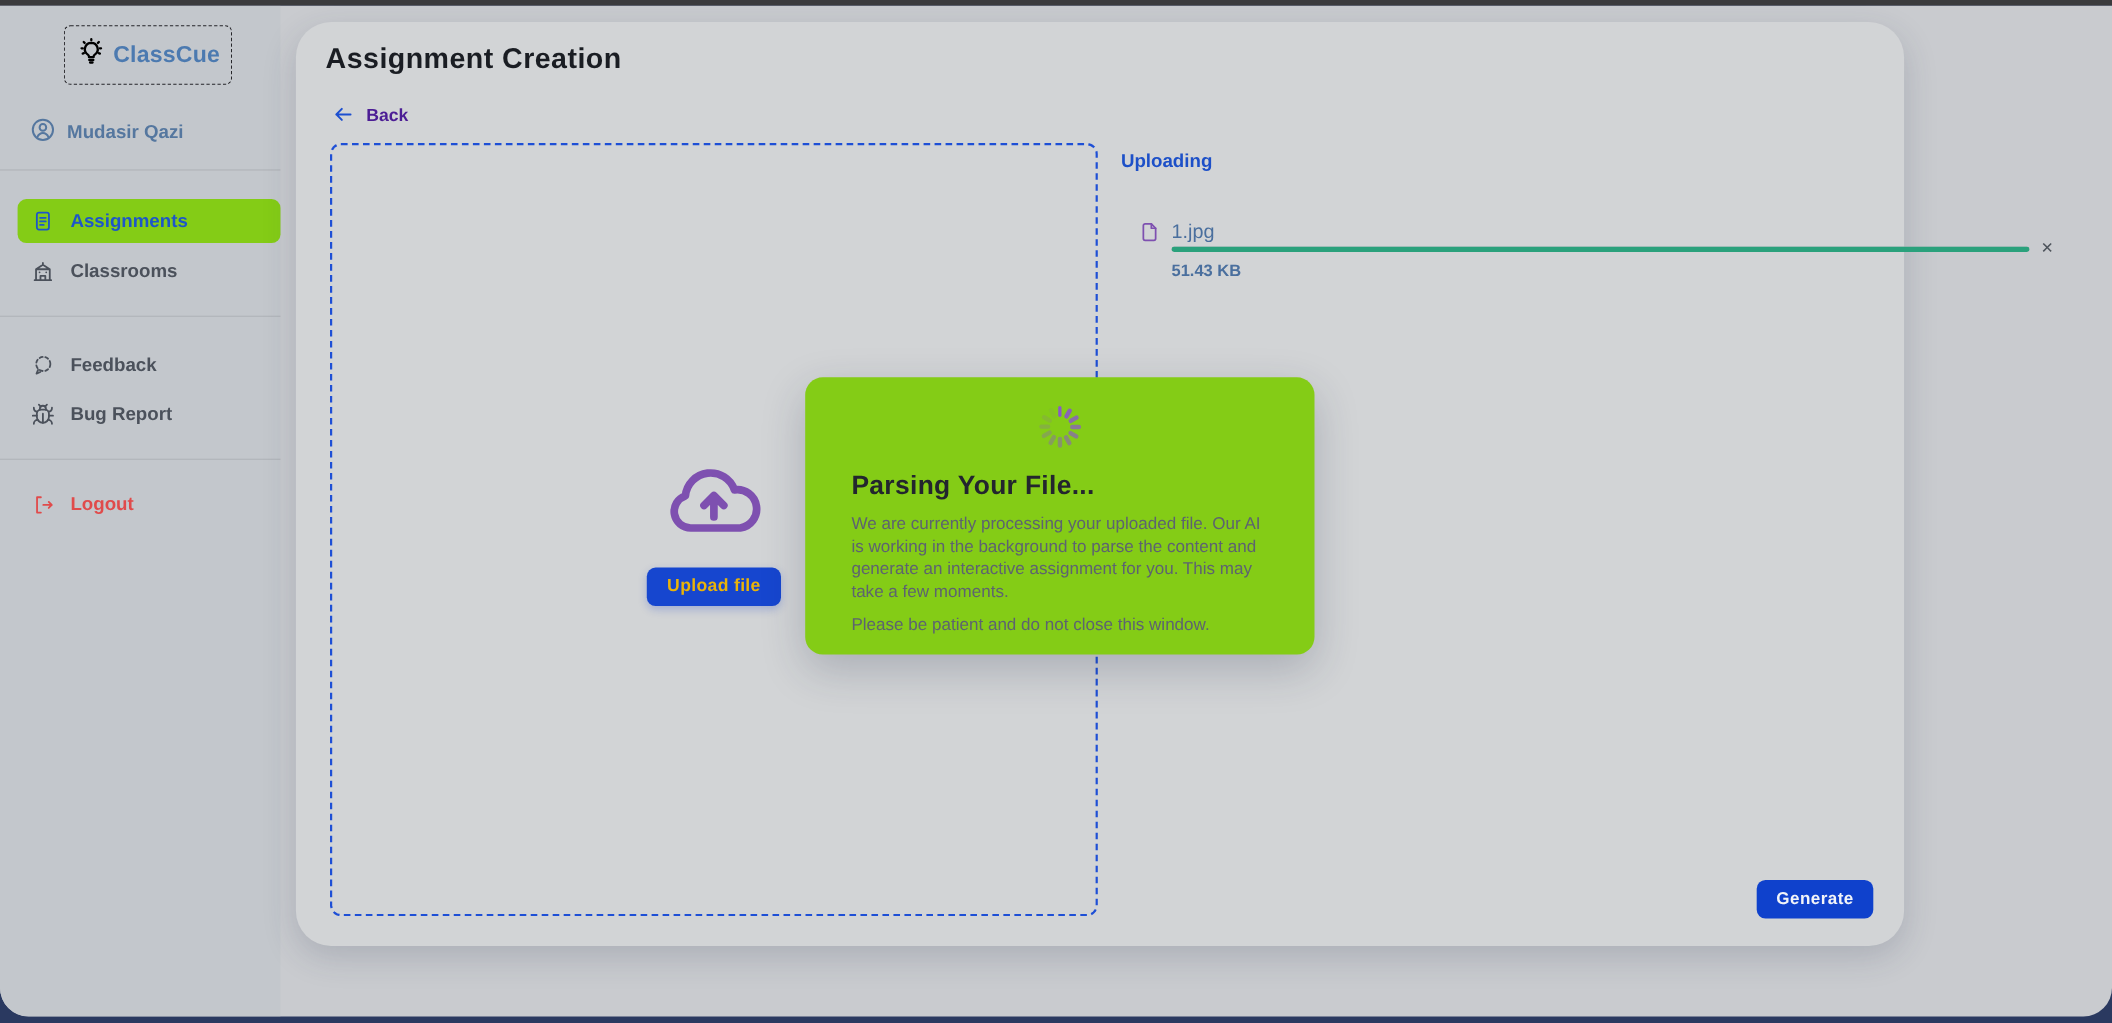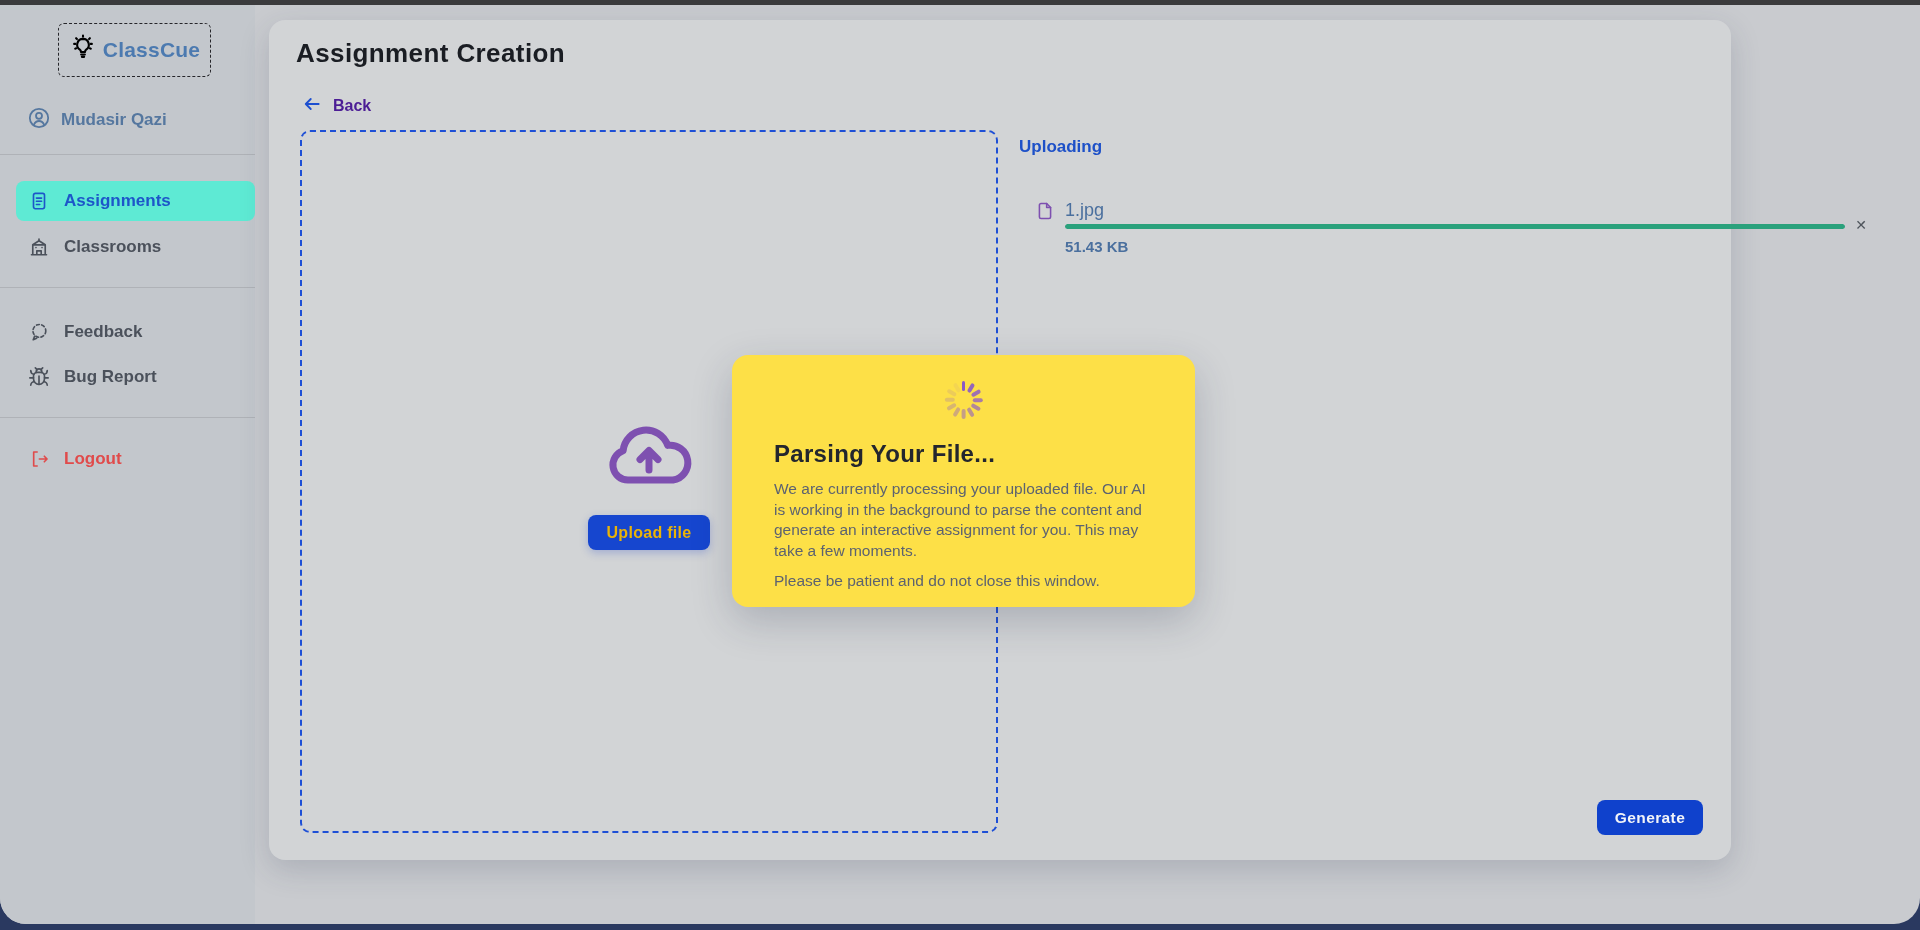--- a/index.html
+++ b/index.html
@@ -32,30 +32,30 @@
     display:flex; align-items:center; gap:10px; cursor:pointer;
   }
   .user-row .label { color:#55779f; font-weight:700; font-size:17px; }
   .sb-divider { position:absolute; left:0; width:255px; height:1px; background:rgba(0,0,0,.10); }
   .nav-item {
     position:absolute; left:16px; width:239px; height:40px;
     display:flex; align-items:center; gap:14px; padding-left:12px;
     color:#4b515b; font-weight:700; font-size:17px;
     border-radius:8px 0 0 8px; cursor:pointer;
   }
-  .nav-item.active { background:#5eead4; color:#1d56c9; border-radius:8px; }
+  .nav-item.active { background:#84cc16; color:#1d56c9; border-radius:8px; }
   .nav-item .ic { display:flex; align-items:center; }
   .nav-item.logout { color:#e04b4b; }
   svg.icon { stroke:currentColor; fill:none; stroke-width:1.8; stroke-linecap:round; stroke-linejoin:round; }
   .bulb { stroke:#1c1c1e; }
 
   
   .main-card {
     position:absolute; left:269px; top:15px; width:1462px; height:840px;
-    background:#d2d4d6; border-radius:16px;
+    background:#d2d4d6; border-radius:32px;
     box-shadow:0 10px 30px rgba(40,50,80,.18);
   }
   .page-title {
     position:absolute; left:27px; top:18px;
     font-size:26px; font-weight:700; color:#1a1d23; letter-spacing:.4px;
   }
   .back-link {
     position:absolute; left:33px; top:74px; height:24px;
     display:flex; align-items:center; gap:11px;
     color:#4c1d95; font-weight:700; font-size:16px; cursor:pointer;
@@ -92,22 +92,22 @@
   .file-meta-status { position:absolute; left:46px; top:101px; width:780px; text-align:right; color:#27a07a; font-weight:600; font-size:15px; }
 
   .generate-btn {
     position:absolute; right:28px; bottom:25px; width:106px; height:35px;
     border:none; border-radius:8px; background:#0f41cc; color:#f2f4f8;
     font-weight:600; font-size:15.5px; font-family:inherit; cursor:pointer; letter-spacing:.4px;
   }
 
   
   .modal {
-    position:absolute; left:732px; top:350px; width:463px; height:252px;
-    background:#fde047; border-radius:16px;
+    position:absolute; left:732px; top:338px; width:463px; height:252px;
+    background:#84cc16; border-radius:16px;
     box-shadow:0 14px 40px rgba(30,40,70,.22);
     z-index:20;
   }
   .spinner { position:absolute; left:50%; top:26px; width:38px; height:38px; margin-left:-19px; animation:spin 1s steps(12) infinite; }
   .spinner span {
     position:absolute; left:50%; top:0; width:3.6px; height:9.5px; margin-left:-1.8px;
     background:#8a5ac6; border-radius:2px; transform-origin:1.8px 19px;
   }
   @keyframes spin { to { transform:rotate(360deg); } }
   .modal-title {

